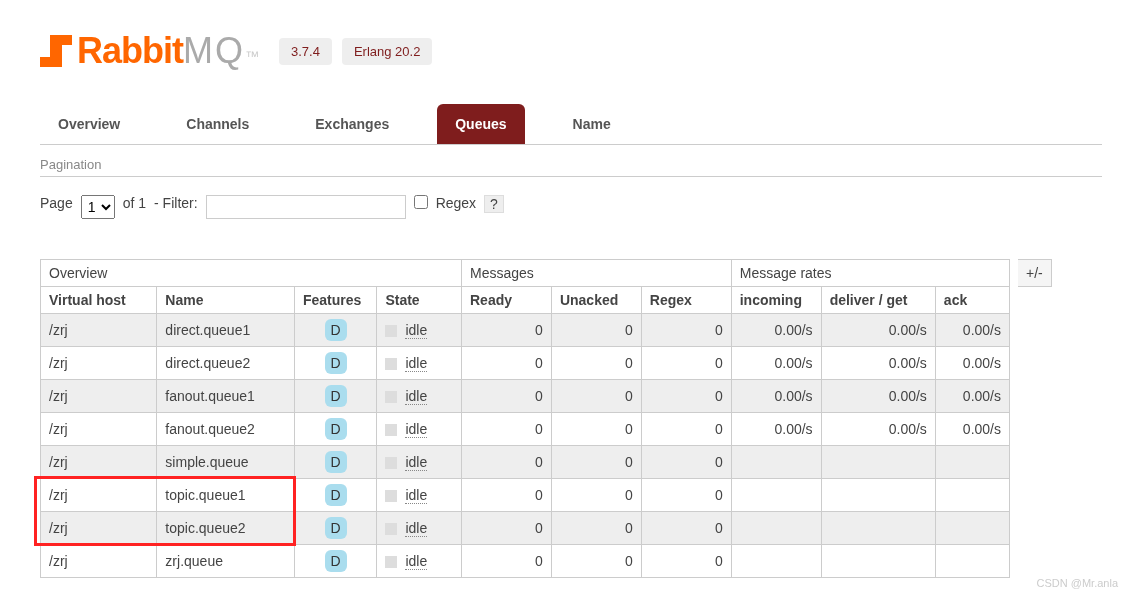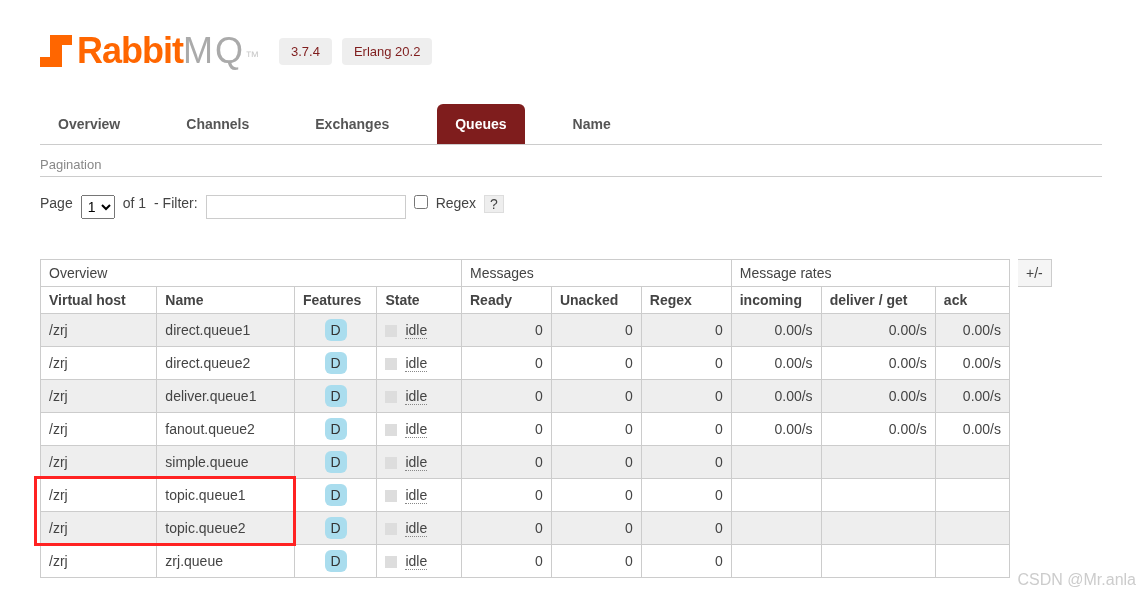--- a/index.html
+++ b/index.html
@@ -29,21 +29,21 @@
 th { font-weight: normal; background: #fff; }
 th.sub { font-weight: bold; border-radius: 10px; }
 td.num { text-align: right; }
 tr.odd td { background: #eee; }
 .qname { font-weight: normal; cursor: pointer; }
 .feat-d { display: inline-block; background: #ade; border-radius: 6px; width: 22px; height: 22px; text-align: center; line-height: 22px; font-weight: normal; color: #333; font-size: 14px; }
 .state-sq { display: inline-block; width: 12px; height: 12px; background: #ddd; vertical-align: middle; margin-right: 8px; }
 .state-txt { border-bottom: 1px dotted #888; }
 .plusminus { position: absolute; top: 0; left: 978px; border: 1px solid #ccc; border-left: none; padding: 5px 8px; font-size: 14px; background: #f5f5f5; cursor: pointer; }
 .highlight-box { position: absolute; border: 3px solid #f22; pointer-events: none; }
-.watermark { position: absolute; bottom: 4px; right: 6px; color: #ccc; font-size: 16px; }
+.watermark { position: absolute; bottom: 4px; right: 24px; color: #ccc; font-size: 11px; }
 td.feat { text-align: center; }
 </style>
 </head>
 <body>
 
 <div class="container">
 
   <div class="header-row">
     <div class="logo">
       <span class="logo-icon"></span>
@@ -118,21 +118,21 @@
             <td><span class="state-sq"></span><span class="state-txt">idle</span></td>
             <td class="num">0</td>
             <td class="num">0</td>
             <td class="num">0</td>
             <td class="num">0.00/s</td>
             <td class="num">0.00/s</td>
             <td class="num">0.00/s</td>
           </tr>
           <tr class="odd">
             <td>/zrj</td>
-            <td><span class="qname">deliver.queue1</span></td>
+            <td><span class="qname">fanout.queue1</span></td>
             <td class="feat"><span class="feat-d">D</span></td>
             <td><span class="state-sq"></span><span class="state-txt">idle</span></td>
             <td class="num">0</td>
             <td class="num">0</td>
             <td class="num">0</td>
             <td class="num">0.00/s</td>
             <td class="num">0.00/s</td>
             <td class="num">0.00/s</td>
           </tr>
           <tr>

